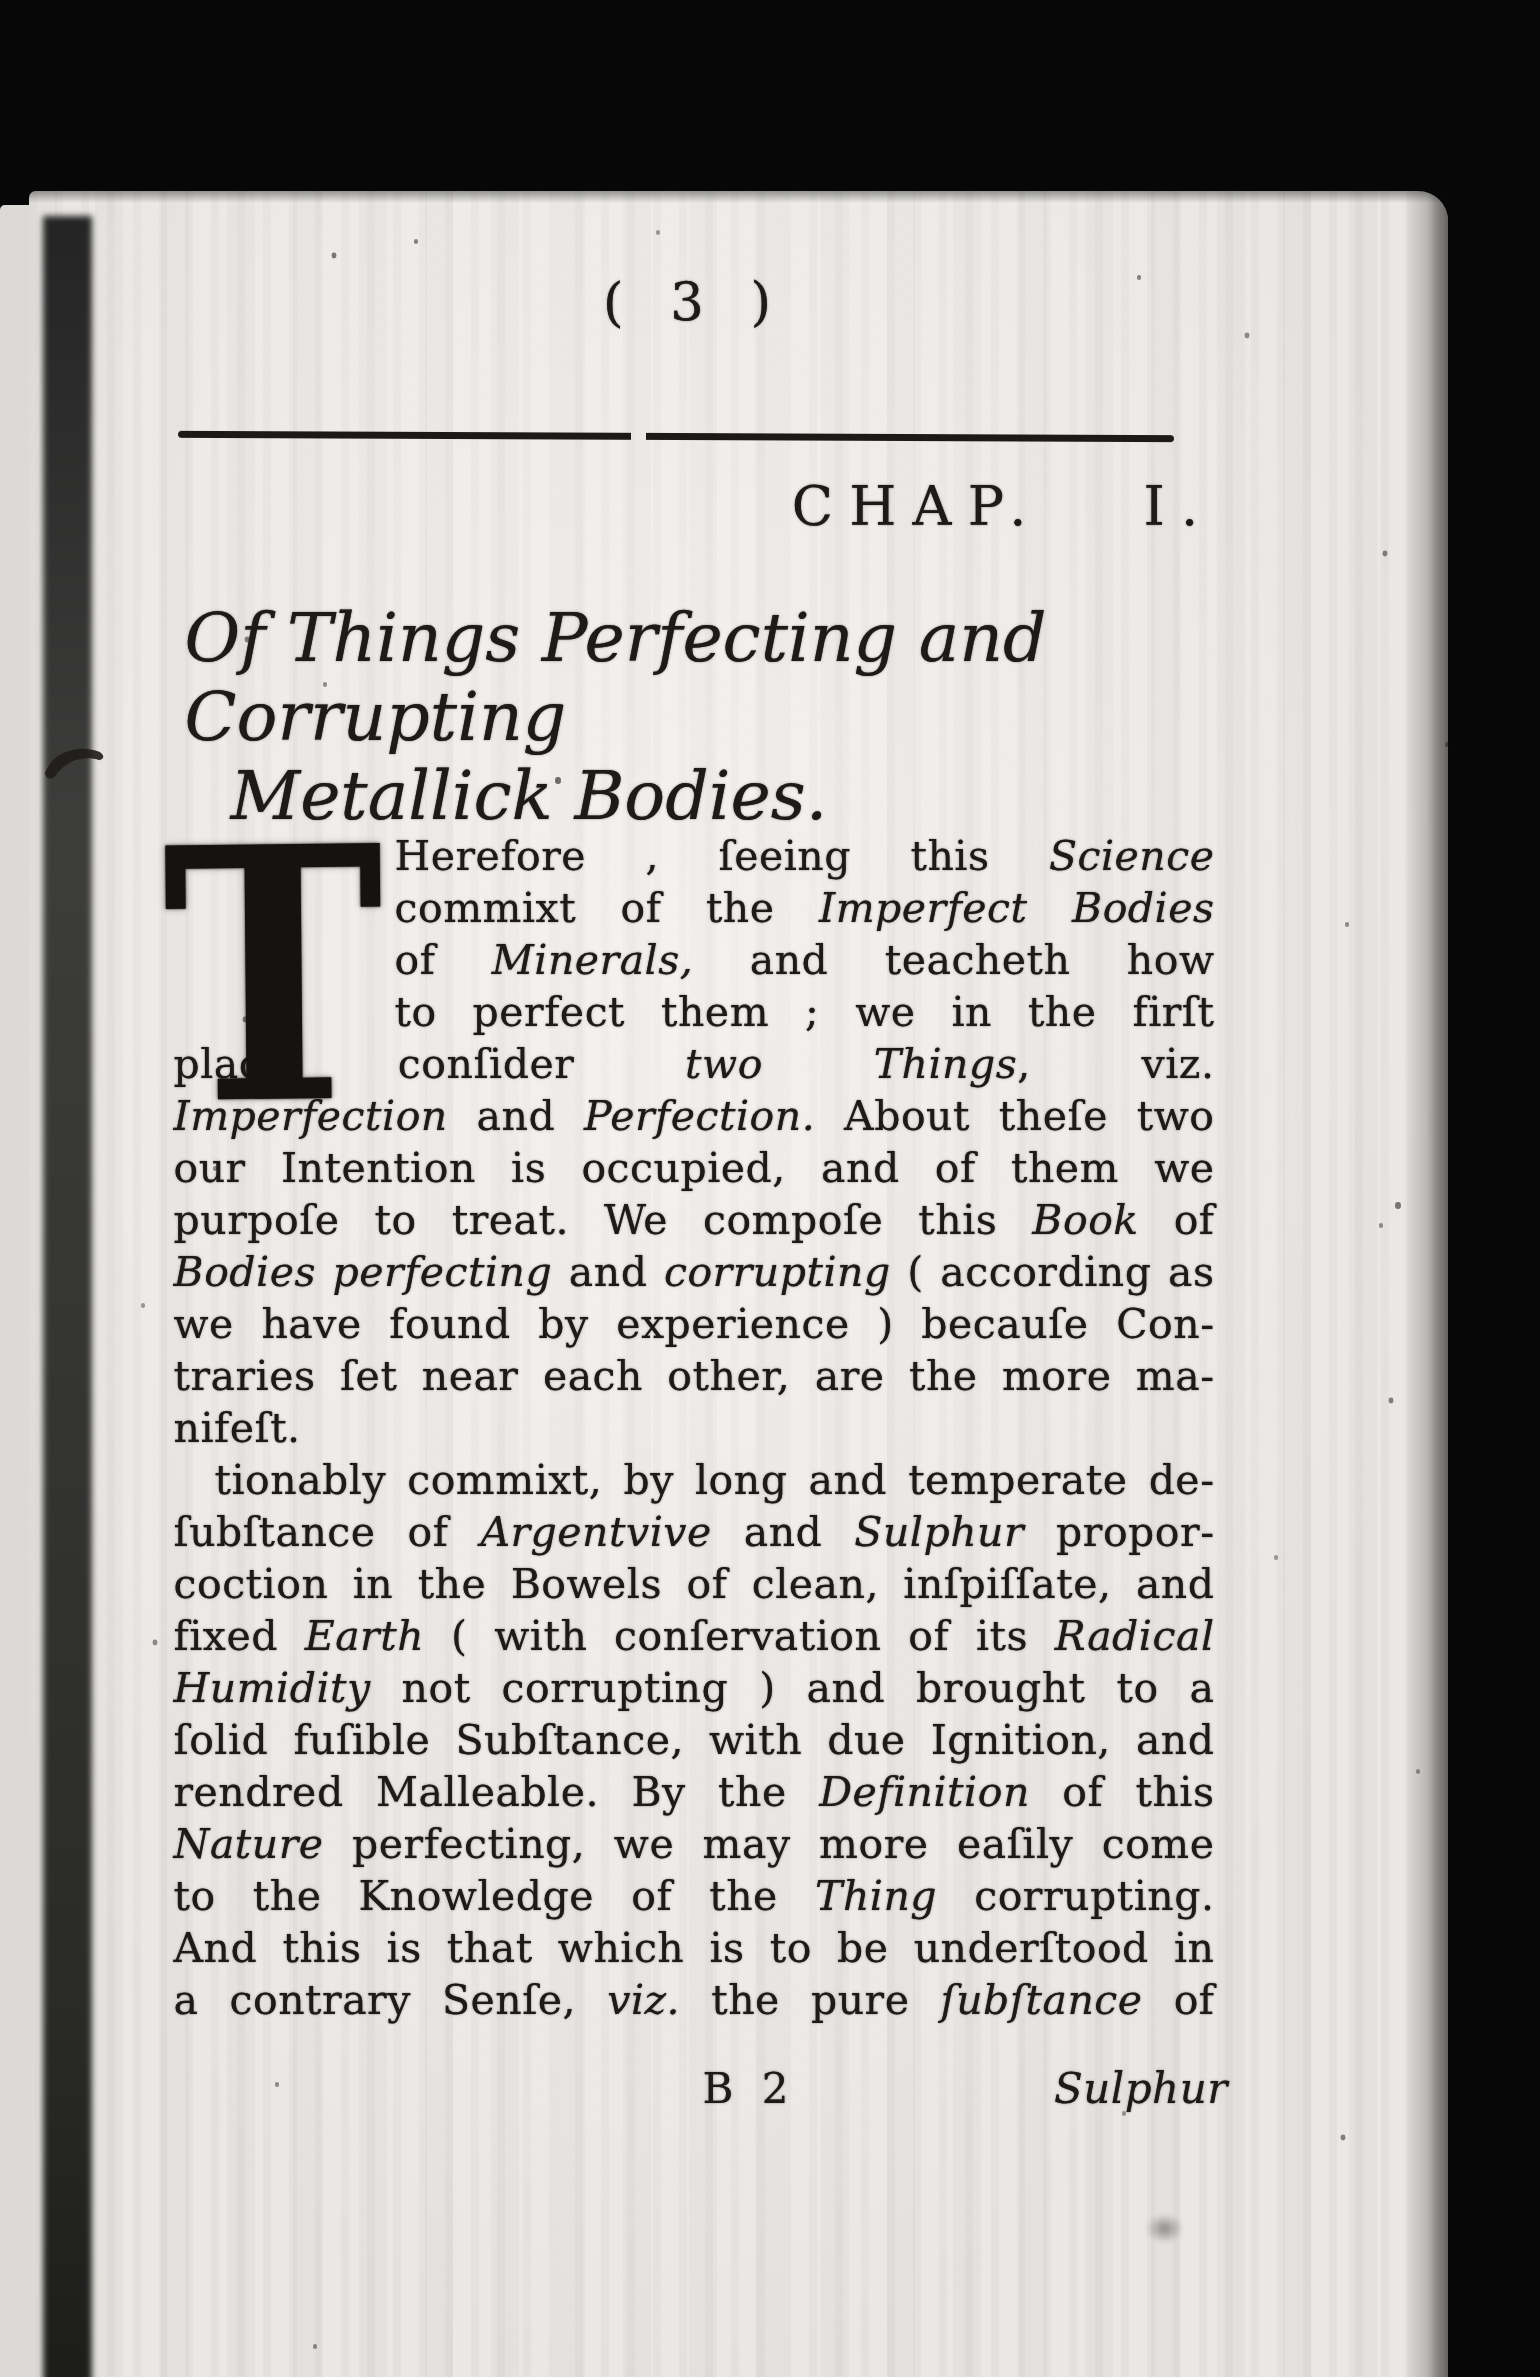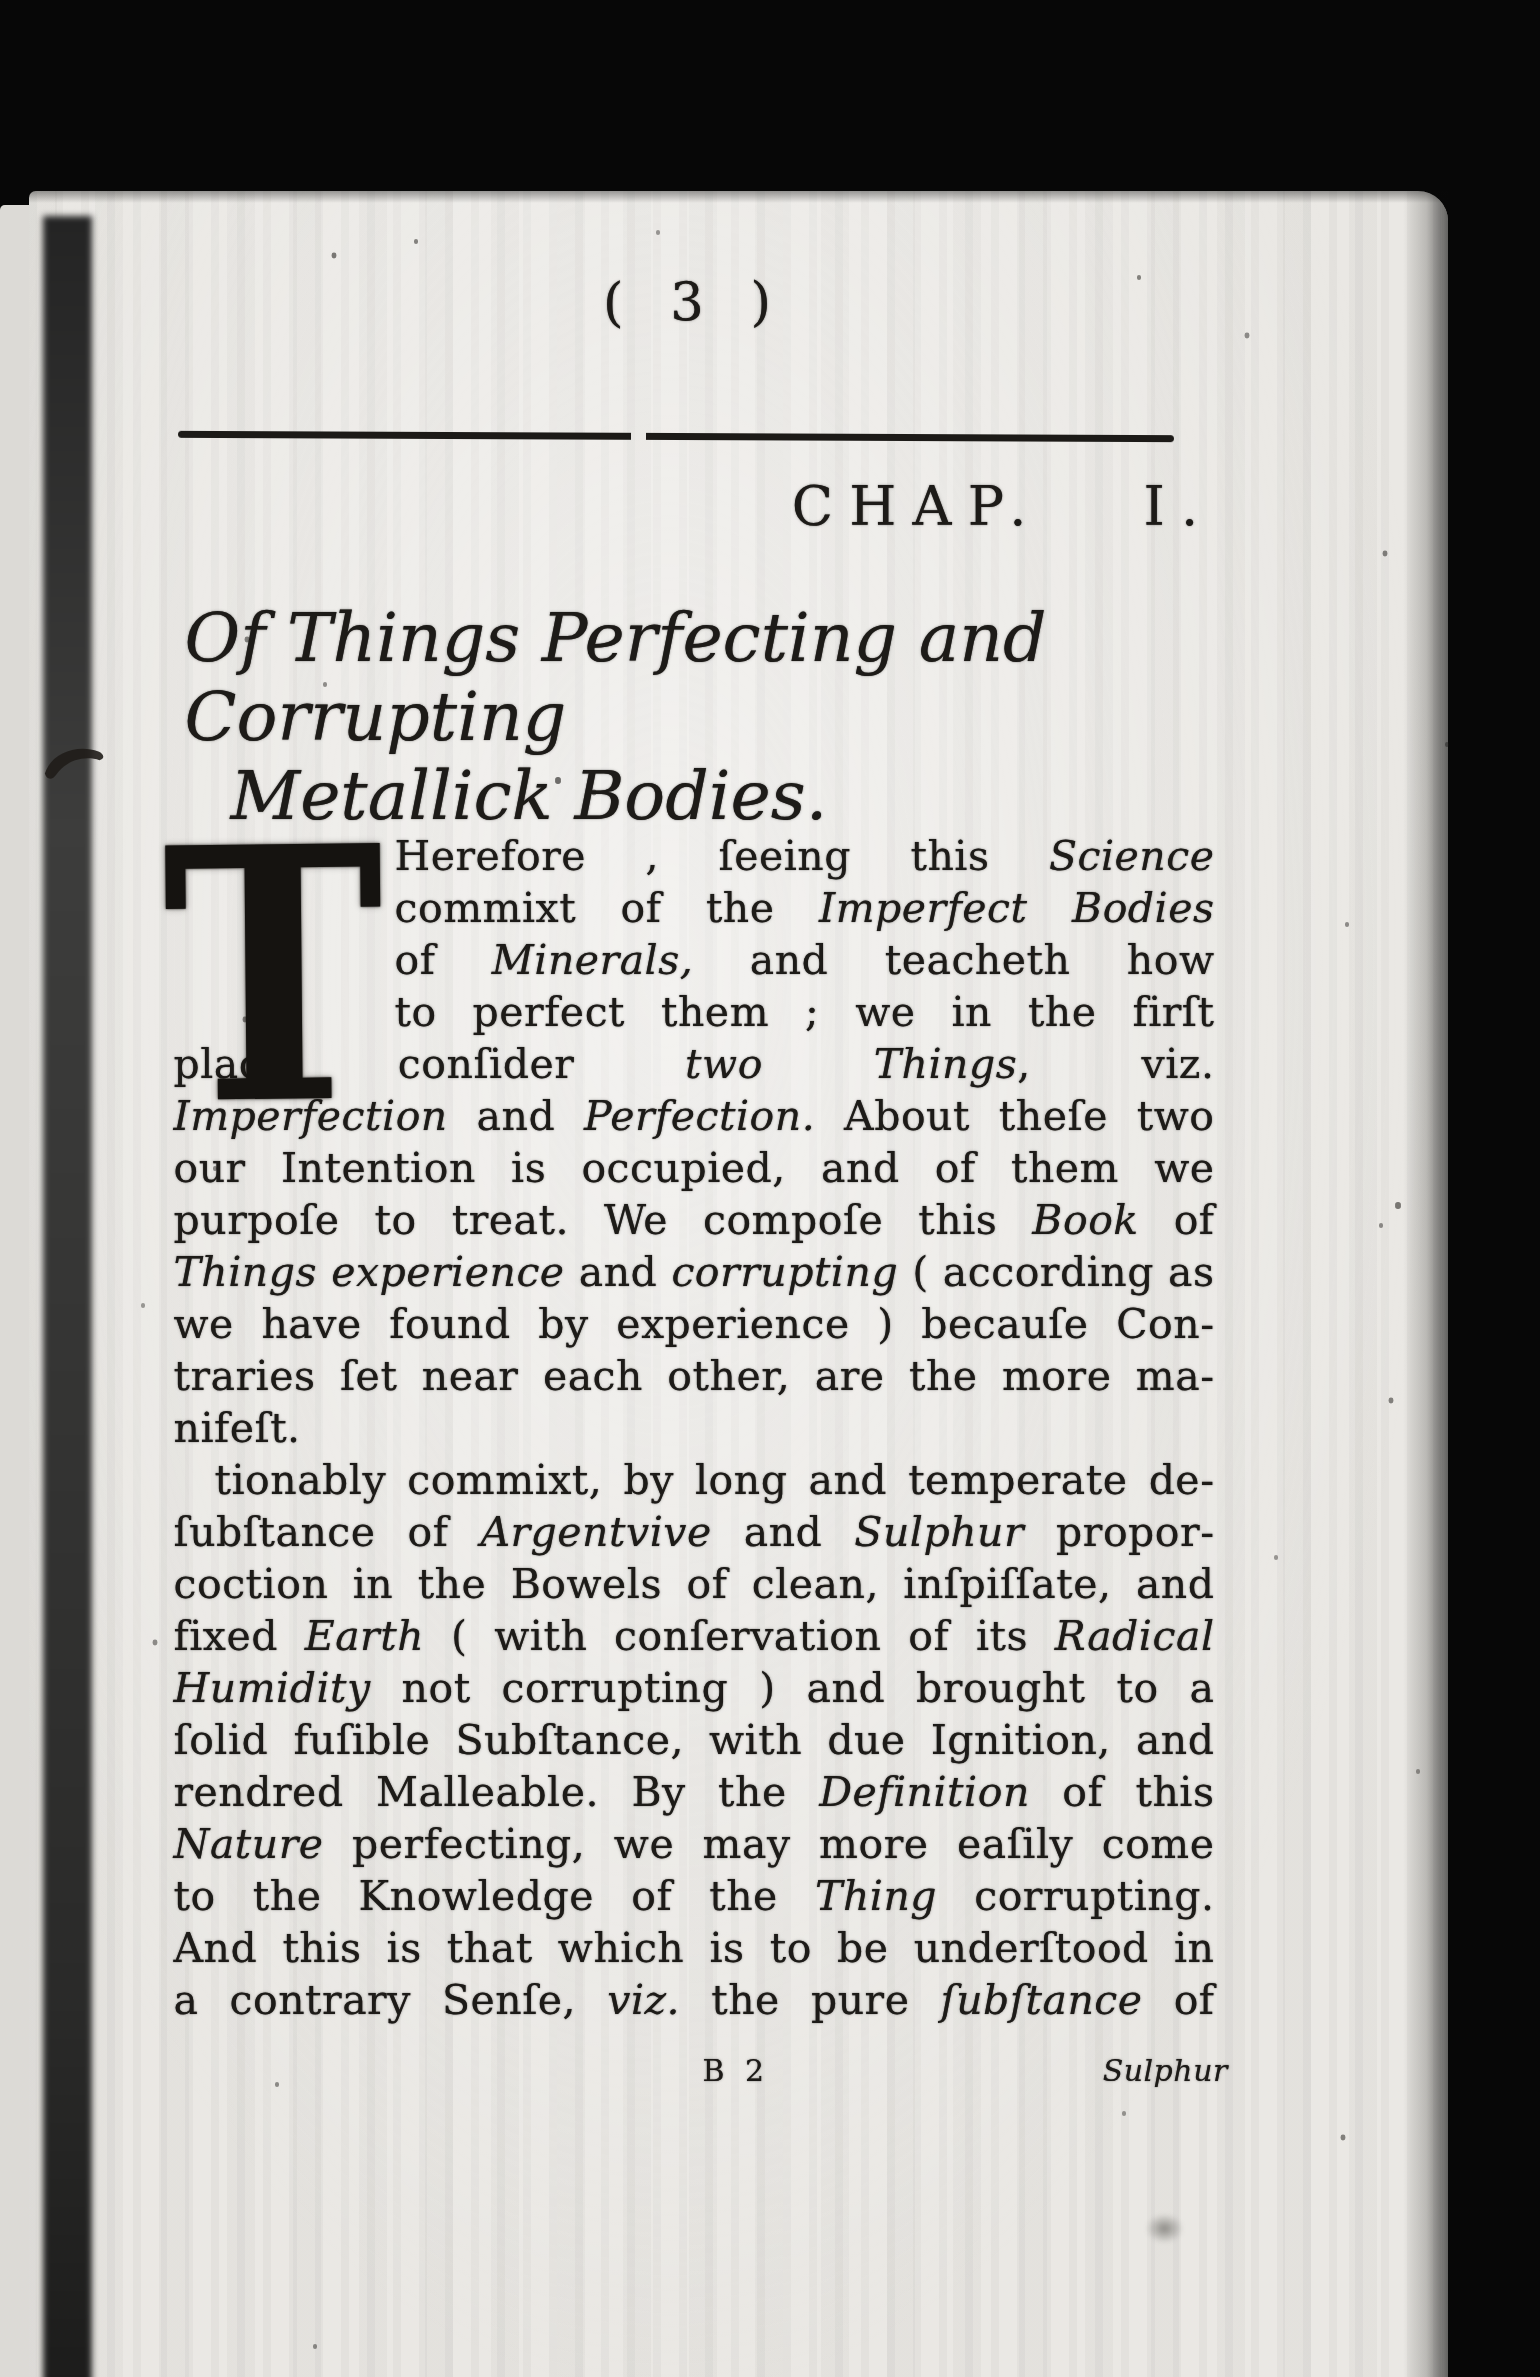--- a/index.html
+++ b/index.html
@@ -111,22 +111,22 @@
   .para1 .line:last-child{text-align-last:left;}
   .para2 .line:first-child{text-indent:41px;}
   .dropcap{
     position:absolute;left:-12px;top:21px;height:252px;width:247px;
     font-size:349px;line-height:252px;font-weight:bold;
     transform:scaleX(.85) rotate(-.6deg);transform-origin:left top;
     color:#151310;
     text-shadow:0 0 2.9px rgba(20,18,14,.85), 0 0 8.6px rgba(20,18,14,.3);
   }
   .footer{
-    position:relative;height:52px;line-height:52px;margin-top:19px;
-    font-size:30px;
+    position:relative;height:52px;line-height:52px;margin-top:37px;
+    font-size:42px;
   }
   .sig{position:absolute;left:529px;letter-spacing:.18em;}
   .catch{position:absolute;right:-13.3px;font-style:italic;}
 </style>
 </head>
 <body>
 
 <div class="under-sliver"></div>
 
 <div class="page">
@@ -156,21 +156,21 @@
       <div class="para1">
         <span class="dropcap">T</span>
       <div class="line"><span>Herefore , ſeeing this </span><span class="it">Science</span></div>
           <div class="line"><span>commixt of the </span><span class="it">Imperfect Bodies</span></div>
           <div class="line"><span>of </span><span class="it">Minerals,</span><span> and teacheth how</span></div>
           <div class="line"><span>to perfect them ; we in the firſt</span></div>
           <div class="line"><span>place conſider </span><span class="it">two Things</span><span>, viz.</span></div>
           <div class="line"><span class="it">Imperfection</span><span> and </span><span class="it">Perfection.</span><span> About theſe two</span></div>
           <div class="line"><span>our Intention is occupied, and of them we</span></div>
           <div class="line"><span>purpoſe to treat.  We compoſe this </span><span class="it">Book</span><span> of</span></div>
-          <div class="line"><span class="it">Things experience</span><span> and </span><span class="it">corrupting</span><span> ( according as</span></div>
+          <div class="line"><span class="it">Bodies perfecting</span><span> and </span><span class="it">corrupting</span><span> ( according as</span></div>
           <div class="line"><span>we have found by experience ) becauſe Con-</span></div>
           <div class="line"><span>traries ſet near each other, are the more ma-</span></div>
           <div class="line"><span>nifeſt.</span></div>
         </div>
       <div class="para2">
           <div class="line"><span>tionably commixt, by long and temperate de-</span></div>
           <div class="line"><span>ſubſtance of </span><span class="it">Argentvive</span><span> and </span><span class="it">Sulphur</span><span> propor-</span></div>
           <div class="line"><span>coction in the Bowels of clean, inſpiſſate, and</span></div>
           <div class="line"><span>fixed </span><span class="it">Earth</span><span> ( with conſervation of its </span><span class="it">Radical</span></div>
           <div class="line"><span class="it">Humidity</span><span> not corrupting ) and brought to a</span></div>

